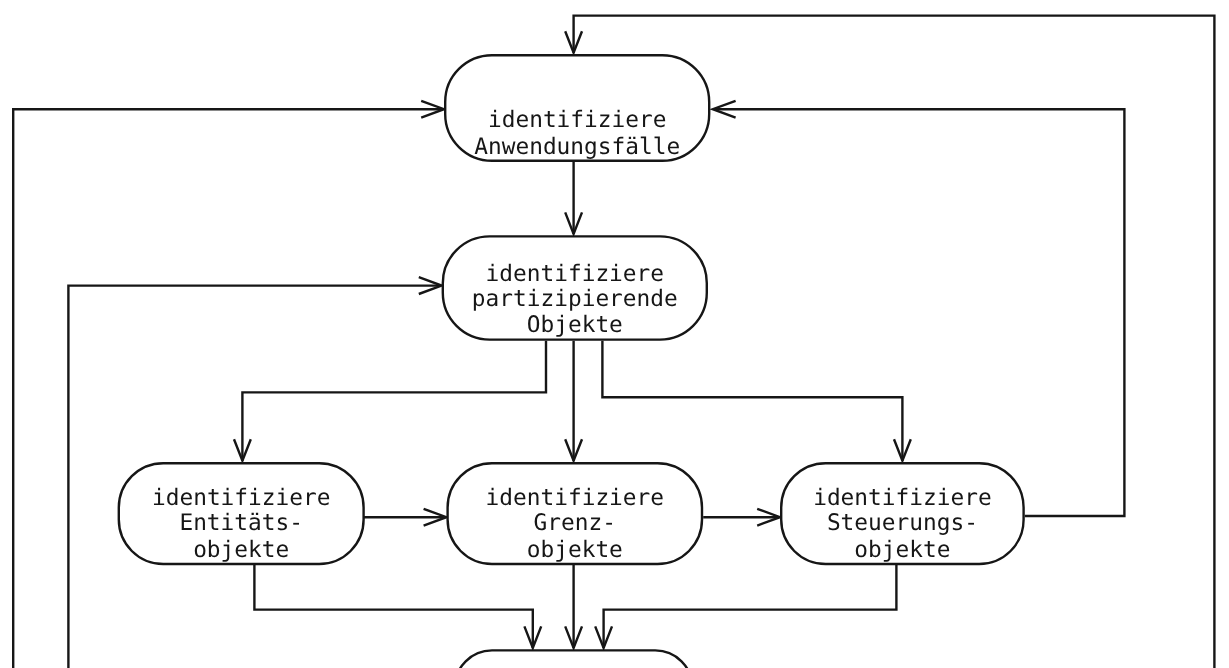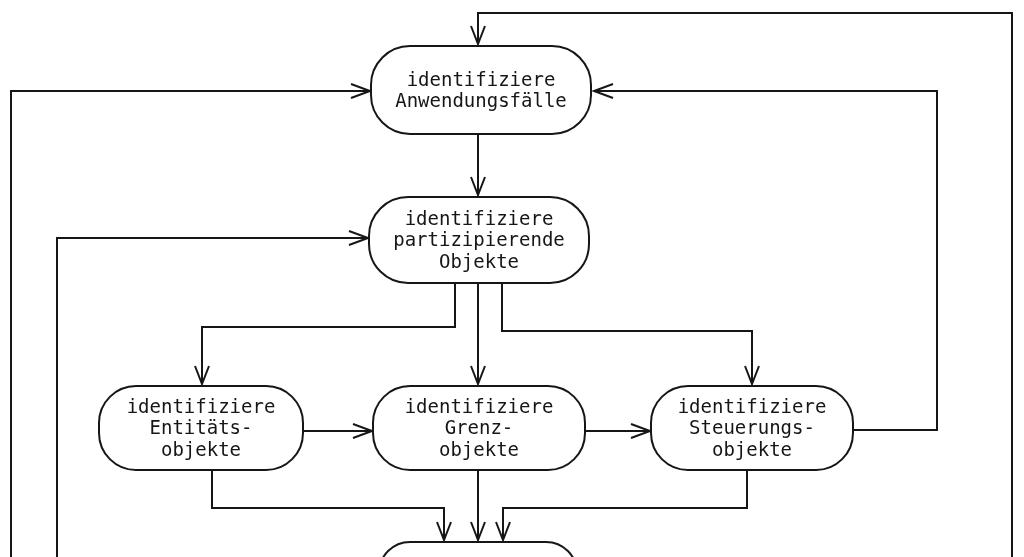--- a/index.html
+++ b/index.html
@@ -21,21 +21,21 @@
     top: 0;
     z-index: 1;
   }
   .node {
     position: absolute;
     box-sizing: border-box;
     border: 2px solid #161616;
     background: #ffffff;
     border-radius: 40px;
     display: flex;
-    align-items: center;
+    align-items: flex-end;
     justify-content: center;
     z-index: 2;
   }
   .node .lbl {
     white-space: pre-line;
     text-align: center;
     font-size: 19px;
     line-height: 21.5px;
     color: #161616;
   }

